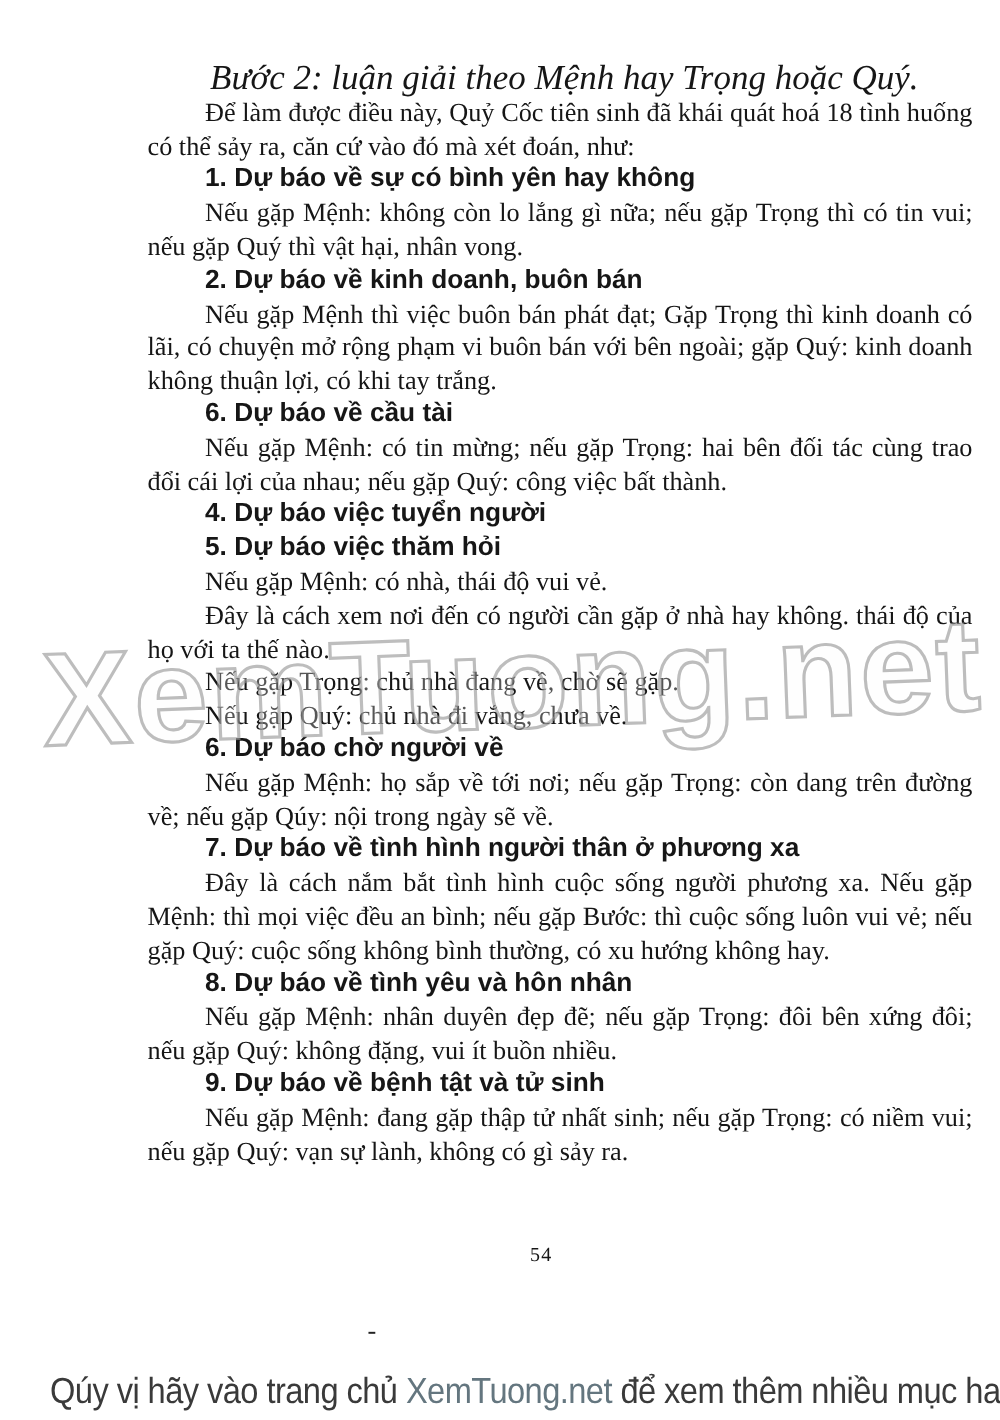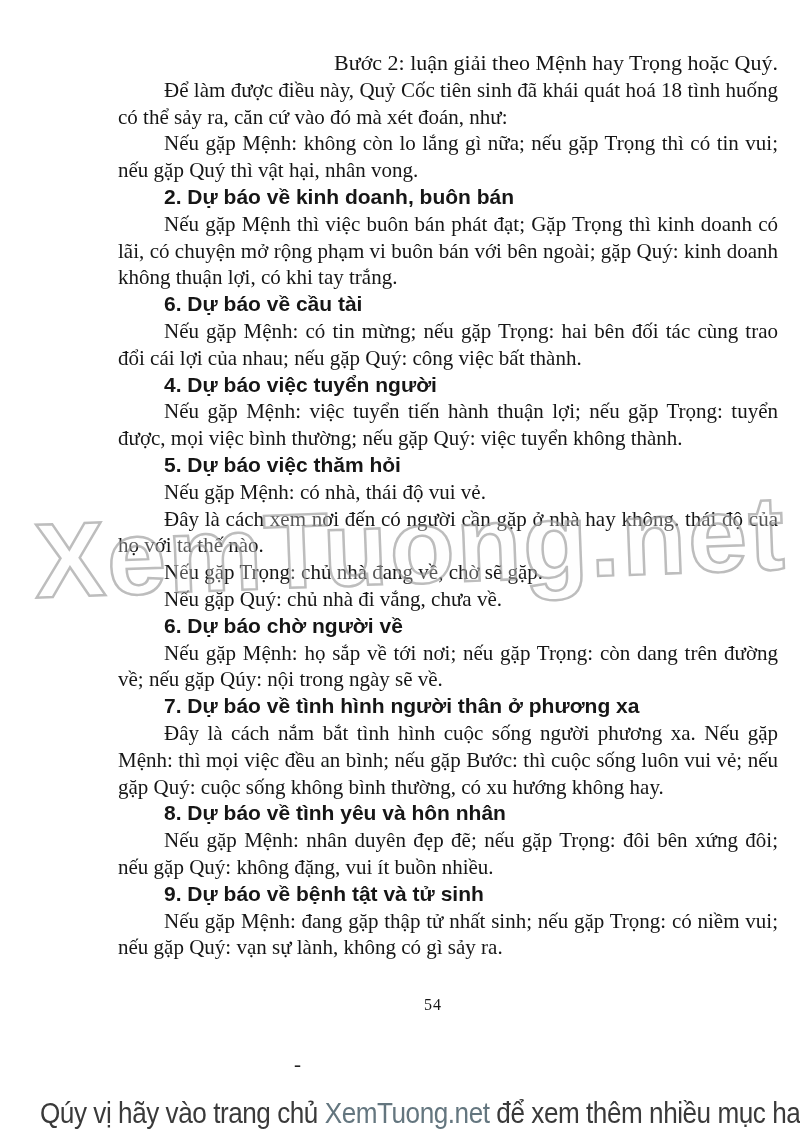--- a/index.html
+++ b/index.html
@@ -16,23 +16,24 @@
     left: 118px;
     top: 50px;
     width: 660px;
     font-size: 21px;
     line-height: 26.8px;
     text-align: justify;
     z-index: 2;
   }
   .content p { text-indent: 46px; }
   .content p.title {
-    font-size: 22px;
+    font-style: italic;
+    font-size: 28px;
     text-indent: 50px;
-    text-align: right;
+    text-align: left;
   }
   .content h3 {
     font-family: "Liberation Sans", sans-serif;
     font-weight: bold;
     font-size: 21px;
     line-height: 26.8px;
     text-indent: 46px;
     text-align: left;
   }
   .watermark {
@@ -88,30 +89,30 @@
   }
   .footer .site-link { color: #64767f; }
 </style>
 </head>
 <body>
 
 <div class="content">
   <p class="title">Bước 2: luận giải theo Mệnh hay Trọng hoặc Quý.</p>
   <p>Để làm được điều này, Quỷ Cốc tiên sinh đã khái quát hoá 18 tình huống có thể sảy ra, căn cứ vào đó mà xét đoán, như:</p>
 
+  <h3>1. Dự báo về sự có bình yên hay không</h3>
   <p>Nếu gặp Mệnh: không còn lo lắng gì nữa; nếu gặp Trọng thì có tin vui; nếu gặp Quý thì vật hại, nhân vong.</p>
 
   <h3>2. Dự báo về kinh doanh, buôn bán</h3>
   <p>Nếu gặp Mệnh thì việc buôn bán phát đạt; Gặp Trọng thì kinh doanh có lãi, có chuyện mở rộng phạm vi buôn bán với bên ngoài; gặp Quý: kinh doanh không thuận lợi, có khi tay trắng.</p>
 
   <h3>6. Dự báo về cầu tài</h3>
   <p>Nếu gặp Mệnh: có tin mừng; nếu gặp Trọng: hai bên đối tác cùng trao đổi cái lợi của nhau; nếu gặp Quý: công việc bất thành.</p>
 
   <h3>4. Dự báo việc tuyển người</h3>
-  <p>Nếu gặp Mệnh: việc tuyển tiến hành thuận lợi; nếu gặp Trọng: tuyển được, mọi việc bình thường; nếu gặp Quý: việc tuyển không thành.</p>
 
   <h3>5. Dự báo việc thăm hỏi</h3>
   <p>Nếu gặp Mệnh: có nhà, thái độ vui vẻ.</p>
   <p>Đây là cách xem nơi đến có người cần gặp ở nhà hay không. thái độ của họ với ta thế nào.</p>
   <p>Nếu gặp Trọng: chủ nhà đang về, chờ sẽ gặp.</p>
   <p>Nếu gặp Quý: chủ nhà đi vắng, chưa về.</p>
 
   <h3>6. Dự báo chờ người về</h3>
   <p>Nếu gặp Mệnh: họ sắp về tới nơi; nếu gặp Trọng: còn dang trên đường về; nếu gặp Qúy: nội trong ngày sẽ về.</p>
 

